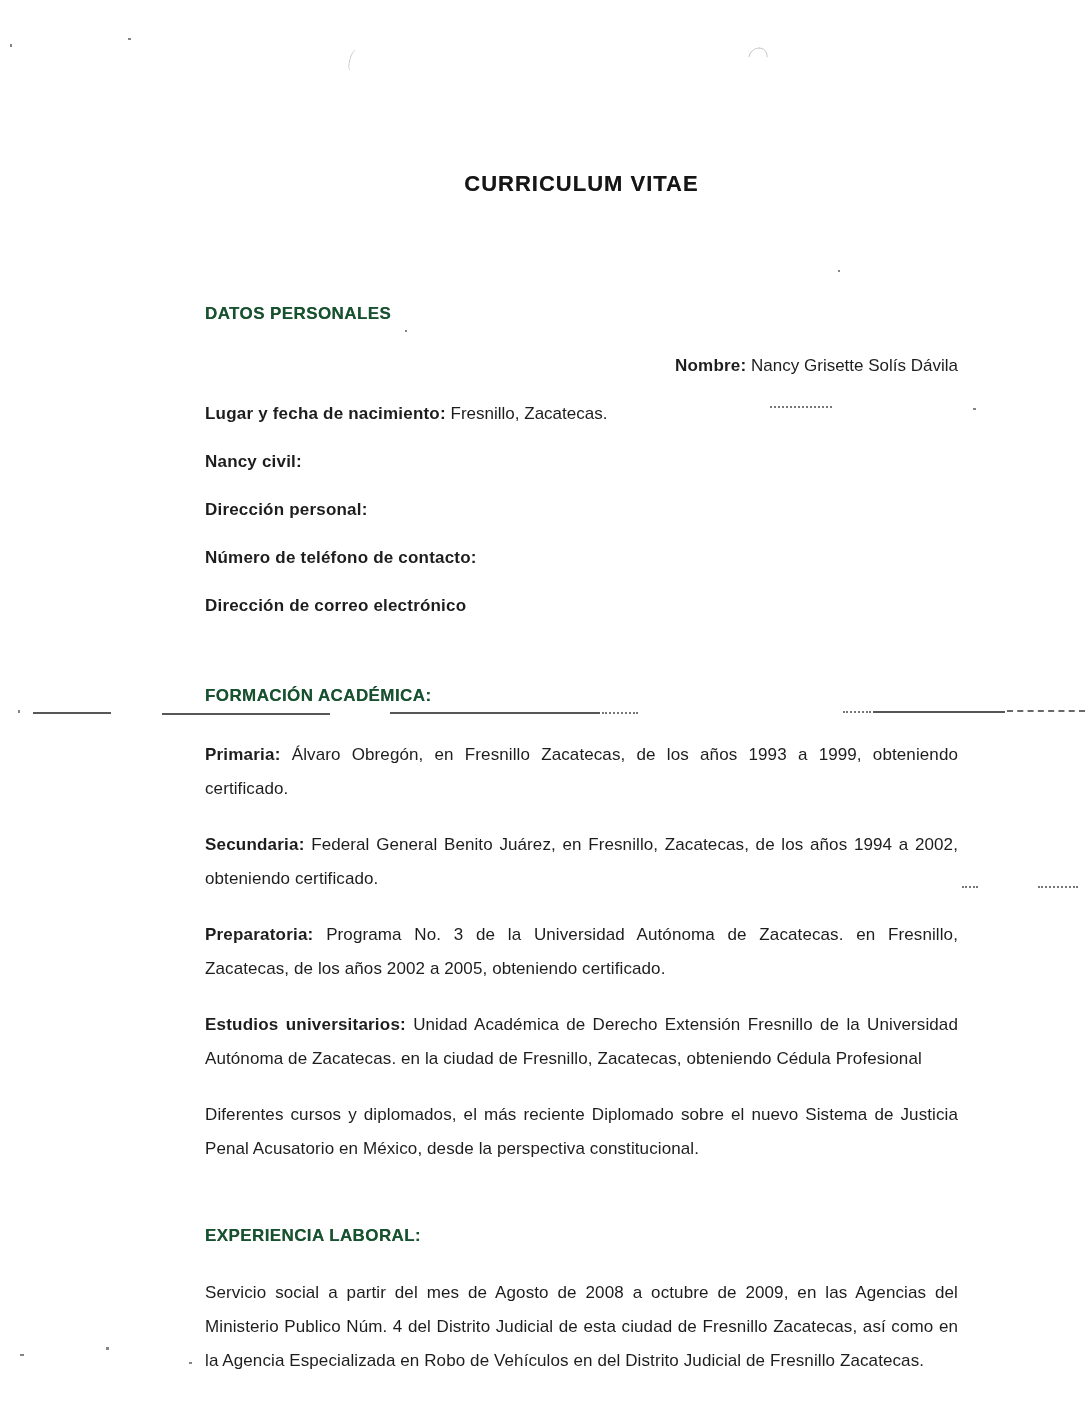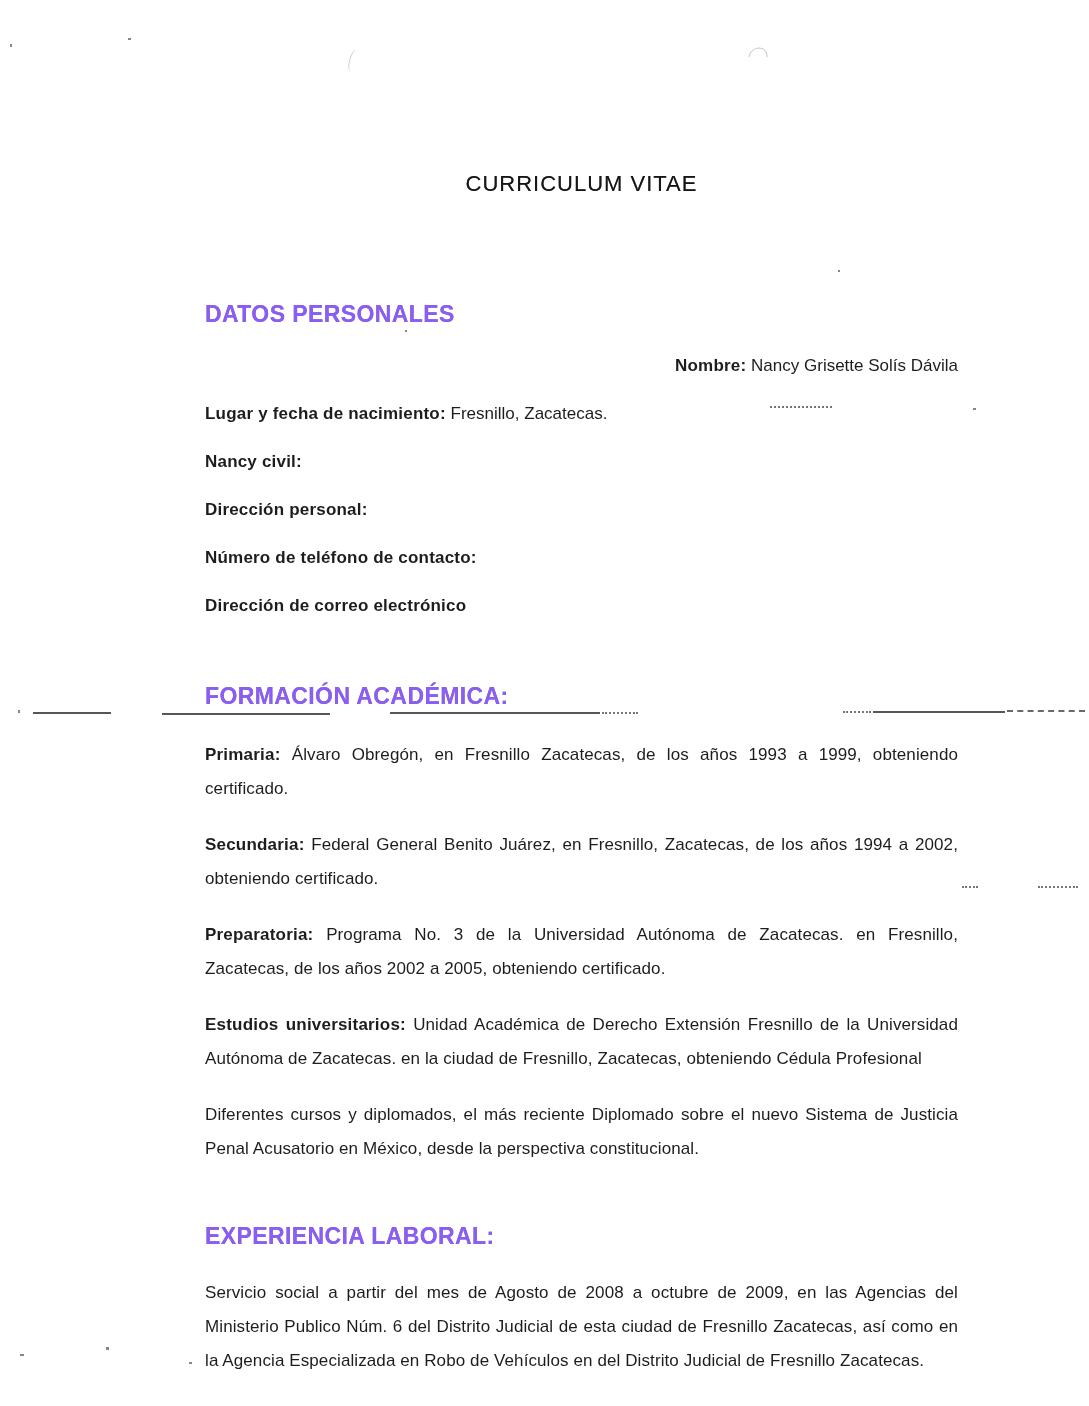--- a/index.html
+++ b/index.html
@@ -16,32 +16,32 @@
     position: absolute;
     top: 0; left: 0;
     width: 1089px;
     padding: 0 131px 0 205px;
     box-sizing: border-box;
   }
   .doc-title {
     margin: 172px 0 0 0;
     font-size: 22px;
     line-height: 24px;
-    font-weight: normal;
+    font-weight: bold;
     text-align: center;
     letter-spacing: 1px;
     color: #161616;
     text-shadow: 0 0 0.5px rgba(0,0,0,0.55);
   }
   .section-heading {
-    font-size: 23px;
+    font-size: 17px;
     line-height: 20px;
     font-weight: bold;
     letter-spacing: 0.4px;
-    color: #8b5cf6;
+    color: #14532d;
     text-shadow: 0 0 0.5px rgba(0,0,0,0.5);
   }
   .heading-personal   { margin: 108px 0 0 0; }
   .heading-education  { margin: 70px 0 0 0; }
   .heading-experience { margin: 60px 0 0 0; }
 
   .field-list { margin: 0; }
   .field {
     font-size: 17px;
     line-height: 20px;
@@ -107,21 +107,21 @@
     <div class="section-heading heading-education">FORMACIÓN ACADÉMICA:</div>
 
     <p class="para first"><b>Primaria:</b> <span>Álvaro Obregón, en Fresnillo Zacatecas, de los años 1993 a 1999, obteniendo certificado.</span></p>
     <p class="para"><b>Secundaria:</b> <span>Federal General Benito Juárez, en Fresnillo, Zacatecas, de los años 1994 a 2002, obteniendo certificado.</span></p>
     <p class="para"><b>Preparatoria:</b> <span>Programa No. 3 de la Universidad Autónoma de Zacatecas. en Fresnillo, Zacatecas, de los años 2002 a 2005, obteniendo certificado.</span></p>
     <p class="para"><b>Estudios universitarios:</b> <span>Unidad Académica de Derecho Extensión Fresnillo de la Universidad Autónoma de Zacatecas. en la ciudad de Fresnillo, Zacatecas, obteniendo Cédula Profesional</span></p>
     <p class="para"><b></b> <span>Diferentes cursos y diplomados, el más reciente Diplomado sobre el nuevo Sistema de Justicia Penal Acusatorio en México, desde la perspectiva constitucional.</span></p>
 
     <div class="section-heading heading-experience">EXPERIENCIA LABORAL:</div>
 
-    <p class="para experience-para">Servicio social a partir del mes de Agosto de 2008 a octubre de 2009, en las Agencias del Ministerio Publico Núm. 6 del Distrito Judicial de esta ciudad de Fresnillo Zacatecas, así como en la Agencia Especializada en Robo de Vehículos en del Distrito Judicial de Fresnillo Zacatecas.</p>
+    <p class="para experience-para">Servicio social a partir del mes de Agosto de 2008 a octubre de 2009, en las Agencias del Ministerio Publico Núm. 4 del Distrito Judicial de esta ciudad de Fresnillo Zacatecas, así como en la Agencia Especializada en Robo de Vehículos en del Distrito Judicial de Fresnillo Zacatecas.</p>
 
   </div>
 
   <div class="art hline" style="left:33px;  top:712px; width:78px;"></div>
   <div class="art hline" style="left:162px; top:713px; width:168px;"></div>
   <div class="art hline" style="left:390px; top:712px; width:210px;"></div>
   <div class="art dotline" style="left:602px; top:712px; width:36px;"></div>
   <div class="art dotline" style="left:843px; top:711px; width:28px;"></div>
   <div class="art hline" style="left:873px; top:711px; width:132px;"></div>
   <div class="art dashline" style="left:1007px; top:710px; width:78px;"></div>

